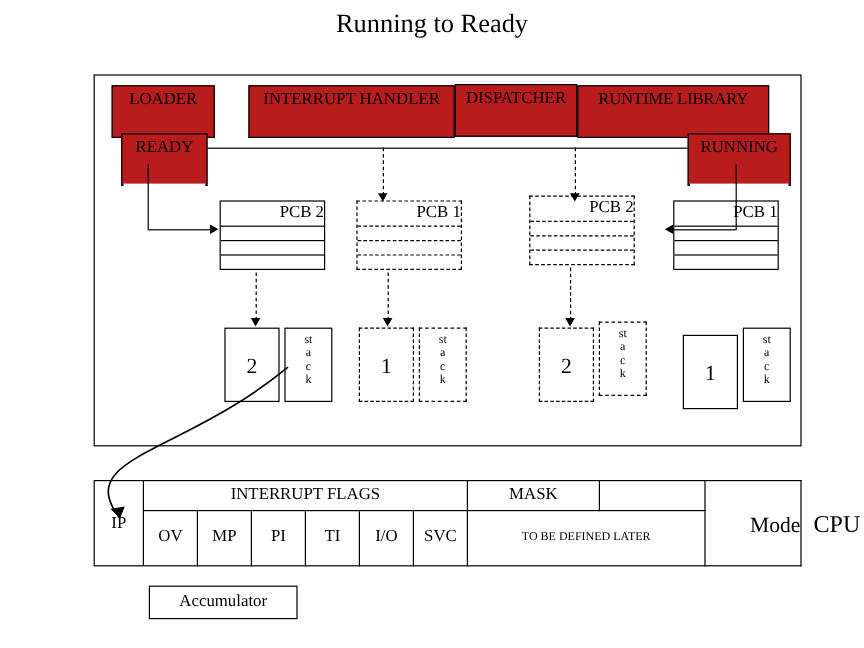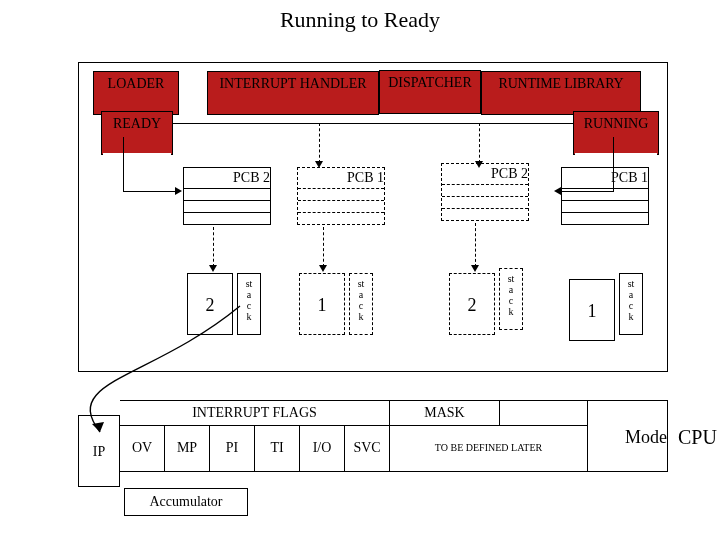--- a/index.html
+++ b/index.html
@@ -24,27 +24,27 @@
   .pcb { position: absolute; width: 88px; height: 58px; font-size: 14px; }
   .pcb-s { border: 1.2px solid #000; }
   .pcb-d { border: 1.2px dashed #000; }
   .pcb-hdr { height: 20px; text-align: right; line-height: 20px; }
   .pcb-rows { height: 36px; }
   .pcb-s .pcb-rows div { height: 12px; border-top: 1.2px solid #000; }
   .pcb-d .pcb-rows div { height: 12px; border-top: 1.2px dashed #000; }
   .blk { position: absolute; width: 46px; height: 62px; border: 1.2px solid #000; font-size: 18px; text-align: center; line-height: 62px; }
   .blk-d { border: 1.2px dashed #000; }
   .blk::after { content:""; position:absolute; left:0; right:0; top:50%; }
-  .st { position: absolute; width: 24px; height: 62px; font-size: 10px; line-height: 11px; text-align: center; padding-top: 4px; }
+  .st { position: absolute; width: 40px; height: 62px; font-size: 10px; line-height: 11px; text-align: center; padding-top: 4px; }
   .st-s { border: 1.2px solid #000; }
   .st-d { border: 1.2px dashed #000; }
   .dv  { position:absolute; width:1.2px; border-left:1.2px dashed #000; }
   .dah { position:absolute; width:0; height:0; border-top:7px solid #000; border-left:4px solid transparent; border-right:4px solid transparent; }
   .cpu-wrap { position: absolute; left: 78px; top: 400px; width: 590px; height: 72px; }
-  .ipbox   { position:absolute; left:0;    top:0;  width:42px;  height:72px; border:1.2px solid #000; font-size:14px; text-align:center; line-height:72px;margin-top:15px; }
+  .ipbox   { position:absolute; left:0;    top:0;  width:42px;  height:72px; border:1.2px solid #000; font-size:14px; text-align:center; line-height:72px; }
   .ifbox   { position:absolute; left:42px; top:0;  width:270px; height:26px; border:1.2px solid #000; border-left:none; font-size:14px; text-align:center; line-height:24px; }
   .maskbox { position:absolute; left:312px;top:0;  width:110px; height:26px; border:1.2px solid #000; border-left:none; font-size:14px; text-align:center; line-height:24px; }
   .tbdlbox { position:absolute; left:312px;top:26px;width:198px;height:46px; border:1.2px solid #000; border-left:none; border-top:none; font-size:10px; text-align:center; line-height:44px; }
   .cell    { position:absolute; top:26px; height:46px; border:1.2px solid #000; border-left:none; border-top:none; font-size:14px; text-align:center; line-height:44px; }
   .cellblank{position:absolute; left:422px;top:0; width:88px; height:26px; border:1.2px solid #000; border-left:none;}
   .mode    { position:absolute; left:510px;top:0; width:80px; height:72px; border:1.2px solid #000; border-left:none; font-size:18px; text-align:right; line-height:72px; }
   .cpulbl  { position:absolute; left:678px; top:426px; font-size:20px; }
   .acc     { position:absolute; left:124px; top:488px; width:124px; height:28px; border:1.2px solid #000; font-size:14px; text-align:center; line-height:26px; }
   svg.curve { position:absolute; left:0; top:0; pointer-events:none; }
 </style>

